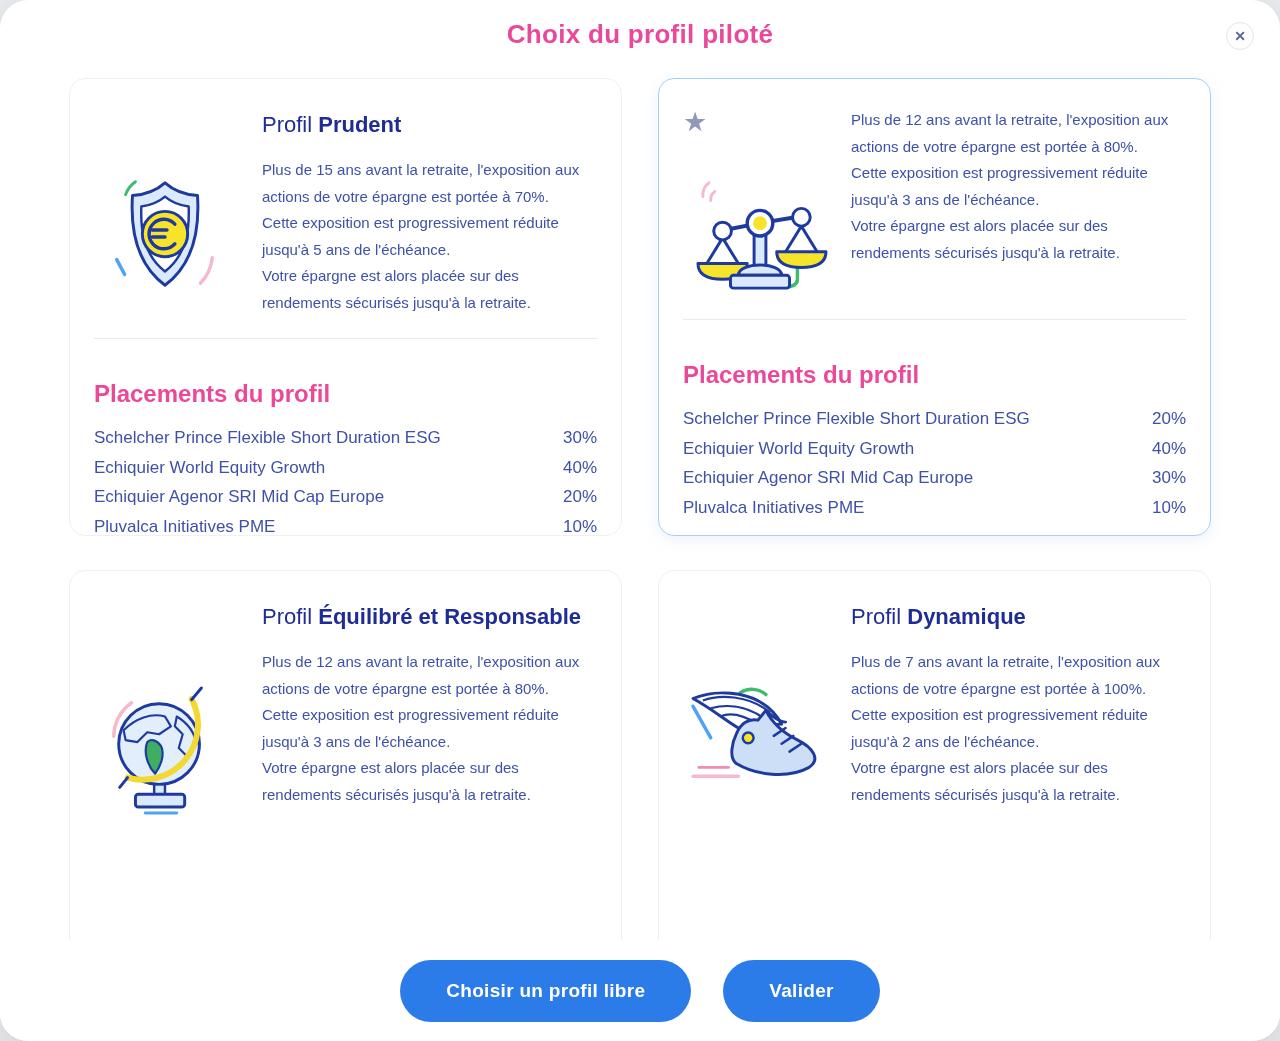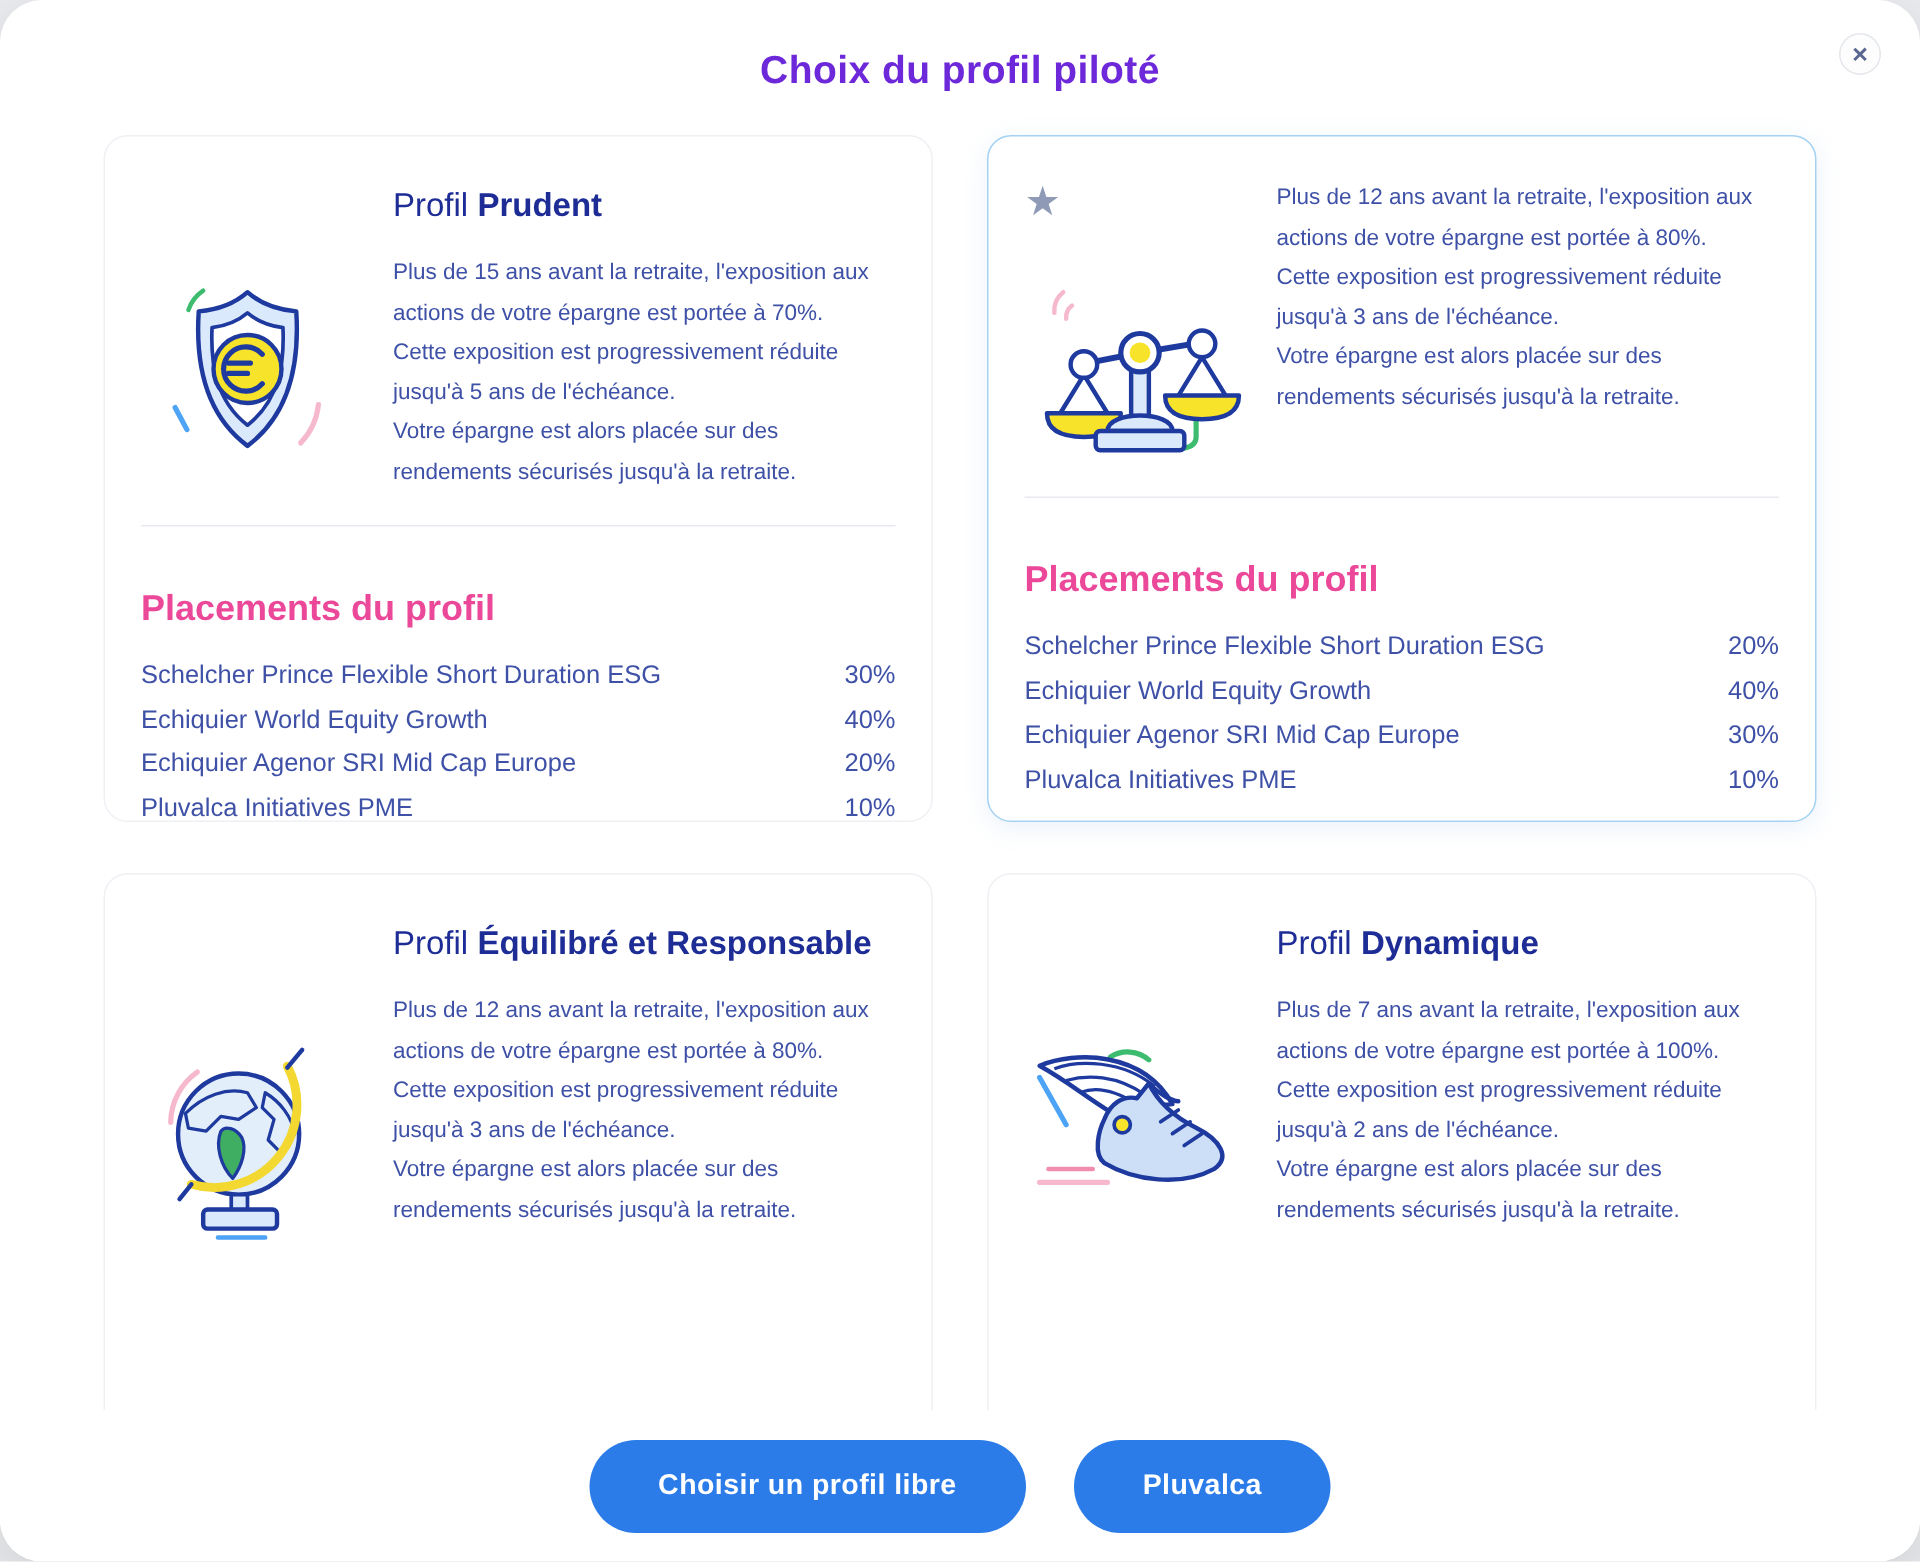--- a/index.html
+++ b/index.html
@@ -12,24 +12,24 @@
   .modal {
     position: relative;
     width: 1280px; height: 1041px;
     background: #ffffff;
     border-radius: 28px;
     overflow: hidden;
     box-shadow: 0 12px 40px rgba(0,0,0,.12);
   }
   .modal-title {
     text-align: center;
-    padding-top: 31px;
+    padding-top: 19px;
     font-size: 26px;
     font-weight: bold;
-    color: #6d28d9;
+    color: #ec4899;
     letter-spacing: .3px;
   }
   .close-btn {
     position: absolute; top: 22px; right: 26px;
     width: 28px; height: 28px;
     border-radius: 50%;
     border: 1.5px solid #e3e6eb;
     background: #fdfdfd;
     color: #5a6791;
     font-size: 14px; font-weight: bold;
@@ -295,15 +295,15 @@
             <span>Votre épargne est alors placée sur des rendements sécurisés jusqu'à la retraite.</span>
           </div>
         </div>
       </div>
     </div>
 
   </div>
 
   <div class="footer">
     <button class="btn">Choisir un profil libre</button>
-    <button class="btn">Pluvalca</button>
+    <button class="btn">Valider</button>
   </div>
 </div>
 
 </body></html>

